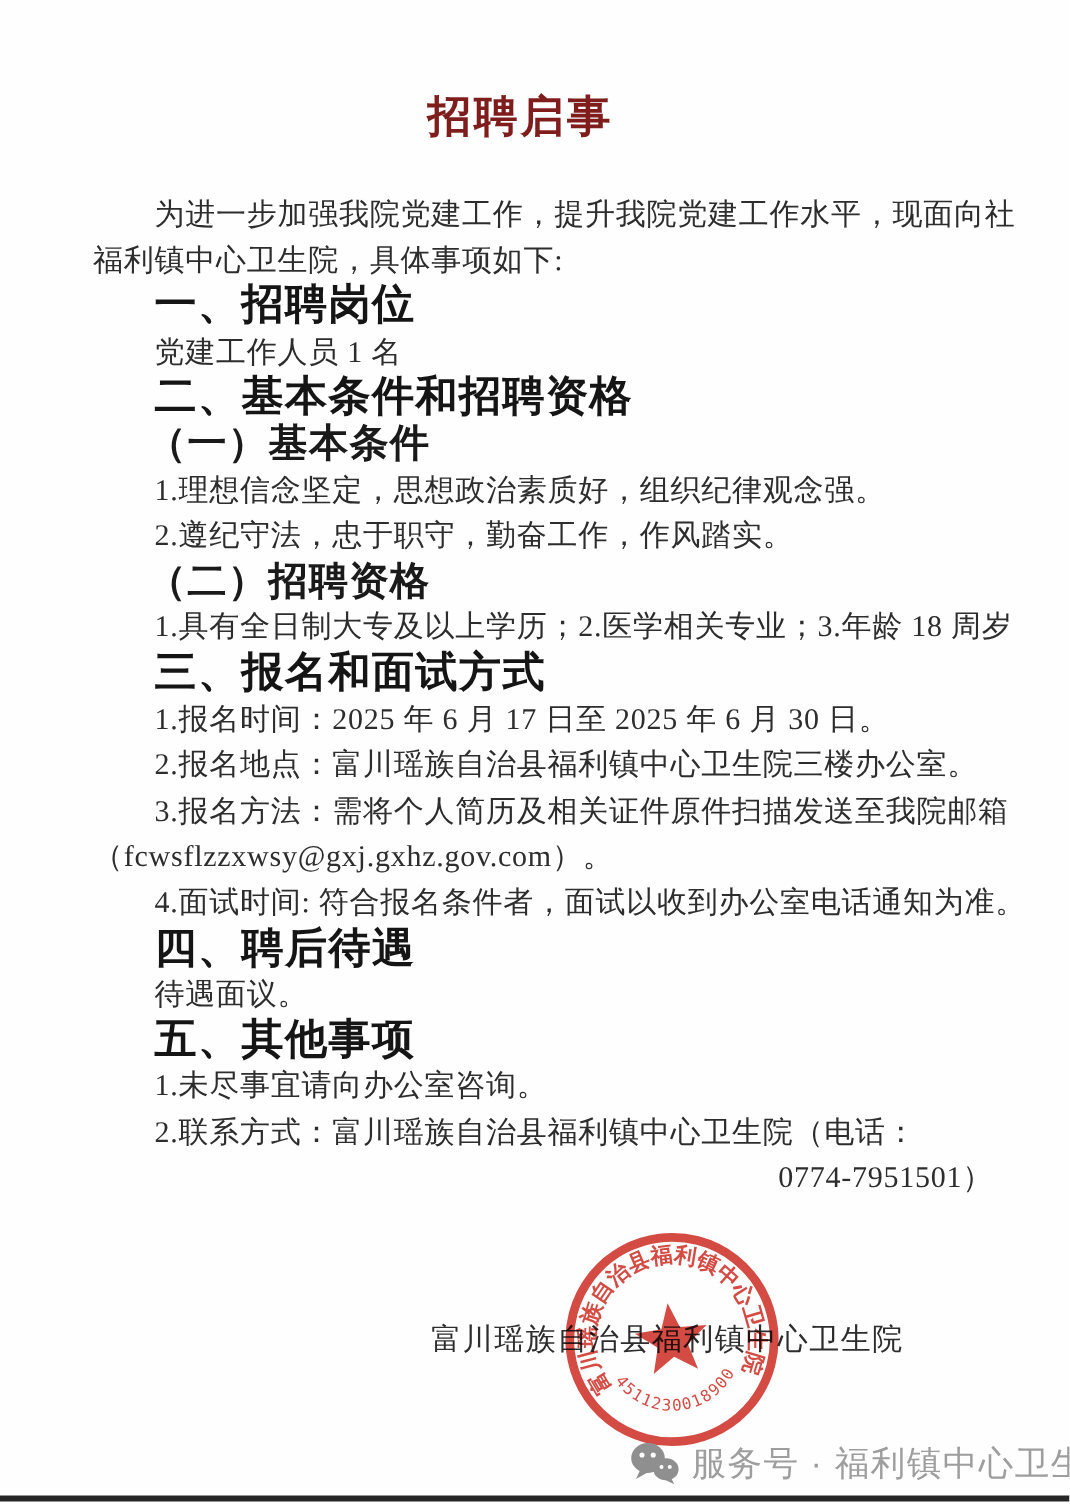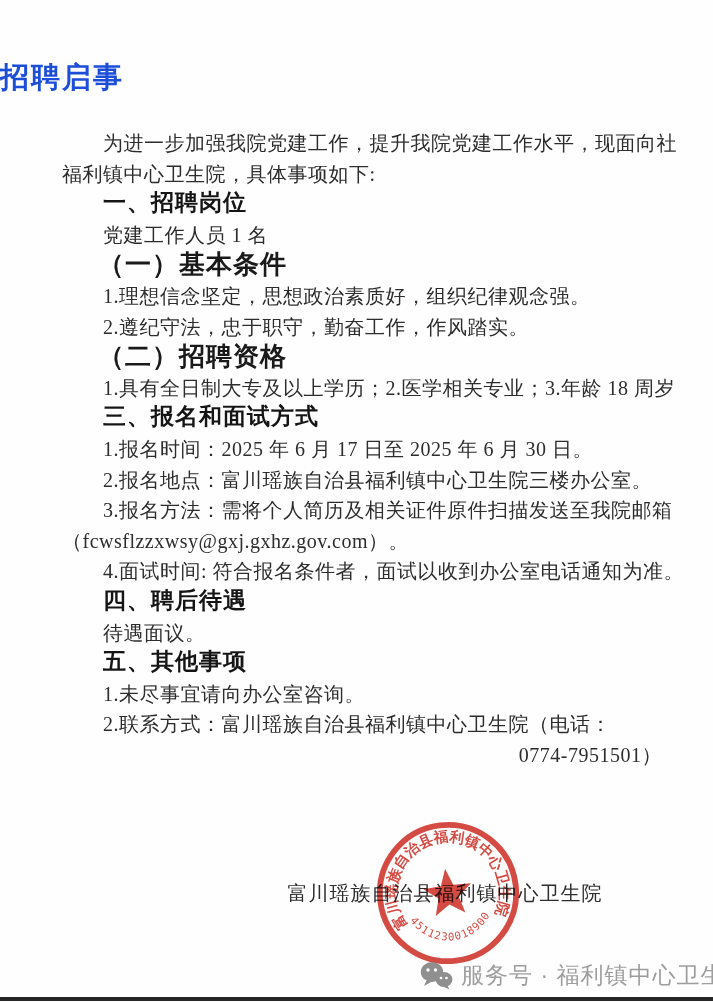--- a/index.html
+++ b/index.html
@@ -4,34 +4,34 @@
 <style>
   html,body{margin:0;padding:0;}
   body{
     width:713px;height:1003px;position:relative;overflow:hidden;
     background:#ffffff;
     font-family:"Liberation Serif","DejaVu Serif",serif;
   }
   .page{position:absolute;inset:0;background:#fefefe;}
   .doc-title{
     position:absolute;top:58px;left:0;width:694px;
-    font-size:29px;font-weight:700;color:#1d4ed8;
+    text-align:center;font-size:29px;font-weight:700;color:#7f1d1d;
     letter-spacing:2px;
   }
   .doc-body{
     position:absolute;top:128px;left:62px;width:600px;
     font-size:20px;color:#2d2d2d;
   }
   .line{
     height:30.6px;line-height:30.6px;white-space:nowrap;
     letter-spacing:0.5px;
   }
   .line.heading-sans{
-    font-family:Liberation Mono, monospace;
-    font-weight:700;color:#151515;font-size:23px;letter-spacing:1px;
+    font-family:Liberation Serif, serif;
+    font-weight:700;color:#151515;font-size:28px;letter-spacing:1px;
   }
   .line.heading-kai{
     font-weight:700;color:#1a1a1a;font-size:26px;letter-spacing:1px;
   }
   .signature{
     position:absolute;top:878px;left:180px;width:530px;text-align:center;
     font-size:20px;color:#2d2d2d;
   }
   .signature .sig-org{height:36px;line-height:30px;letter-spacing:1px;}
   .signature .sig-date{height:30px;line-height:30px;letter-spacing:1px;}
@@ -55,20 +55,21 @@
 
 <div class="page">
 
   <div class="doc-title">招聘启事</div>
 
   <div class="doc-body">
       <div class="line body" style="padding-left: 41px;">为进一步加强我院党建工作，提升我院党建工作水平，现面向社</div>
       <div class="line body" style="padding-left: 0px;">福利镇中心卫生院，具体事项如下:</div>
       <div class="line heading-sans" style="padding-left: 41px;">一、招聘岗位</div>
       <div class="line body" style="padding-left: 41px;">党建工作人员 1 名</div>
+      <div class="line heading-sans" style="padding-left: 41px;">二、基本条件和招聘资格</div>
       <div class="line heading-kai" style="padding-left: 36px;">（一）基本条件</div>
       <div class="line body" style="padding-left: 41px;">1.理想信念坚定，思想政治素质好，组织纪律观念强。</div>
       <div class="line body" style="padding-left: 41px;">2.遵纪守法，忠于职守，勤奋工作，作风踏实。</div>
       <div class="line heading-kai" style="padding-left: 36px;">（二）招聘资格</div>
       <div class="line body" style="padding-left: 41px;">1.具有全日制大专及以上学历；2.医学相关专业；3.年龄 18 周岁</div>
       <div class="line heading-sans" style="padding-left: 41px;">三、报名和面试方式</div>
       <div class="line body" style="padding-left: 41px;">1.报名时间：2025 年 6 月 17 日至 2025 年 6 月 30 日。</div>
       <div class="line body" style="padding-left: 41px;">2.报名地点：富川瑶族自治县福利镇中心卫生院三楼办公室。</div>
       <div class="line body" style="padding-left: 41px;">3.报名方法：需将个人简历及相关证件原件扫描发送至我院邮箱</div>
       <div class="line body" style="padding-left: 0px;">（fcwsflzzxwsy@gxj.gxhz.gov.com）。</div>

